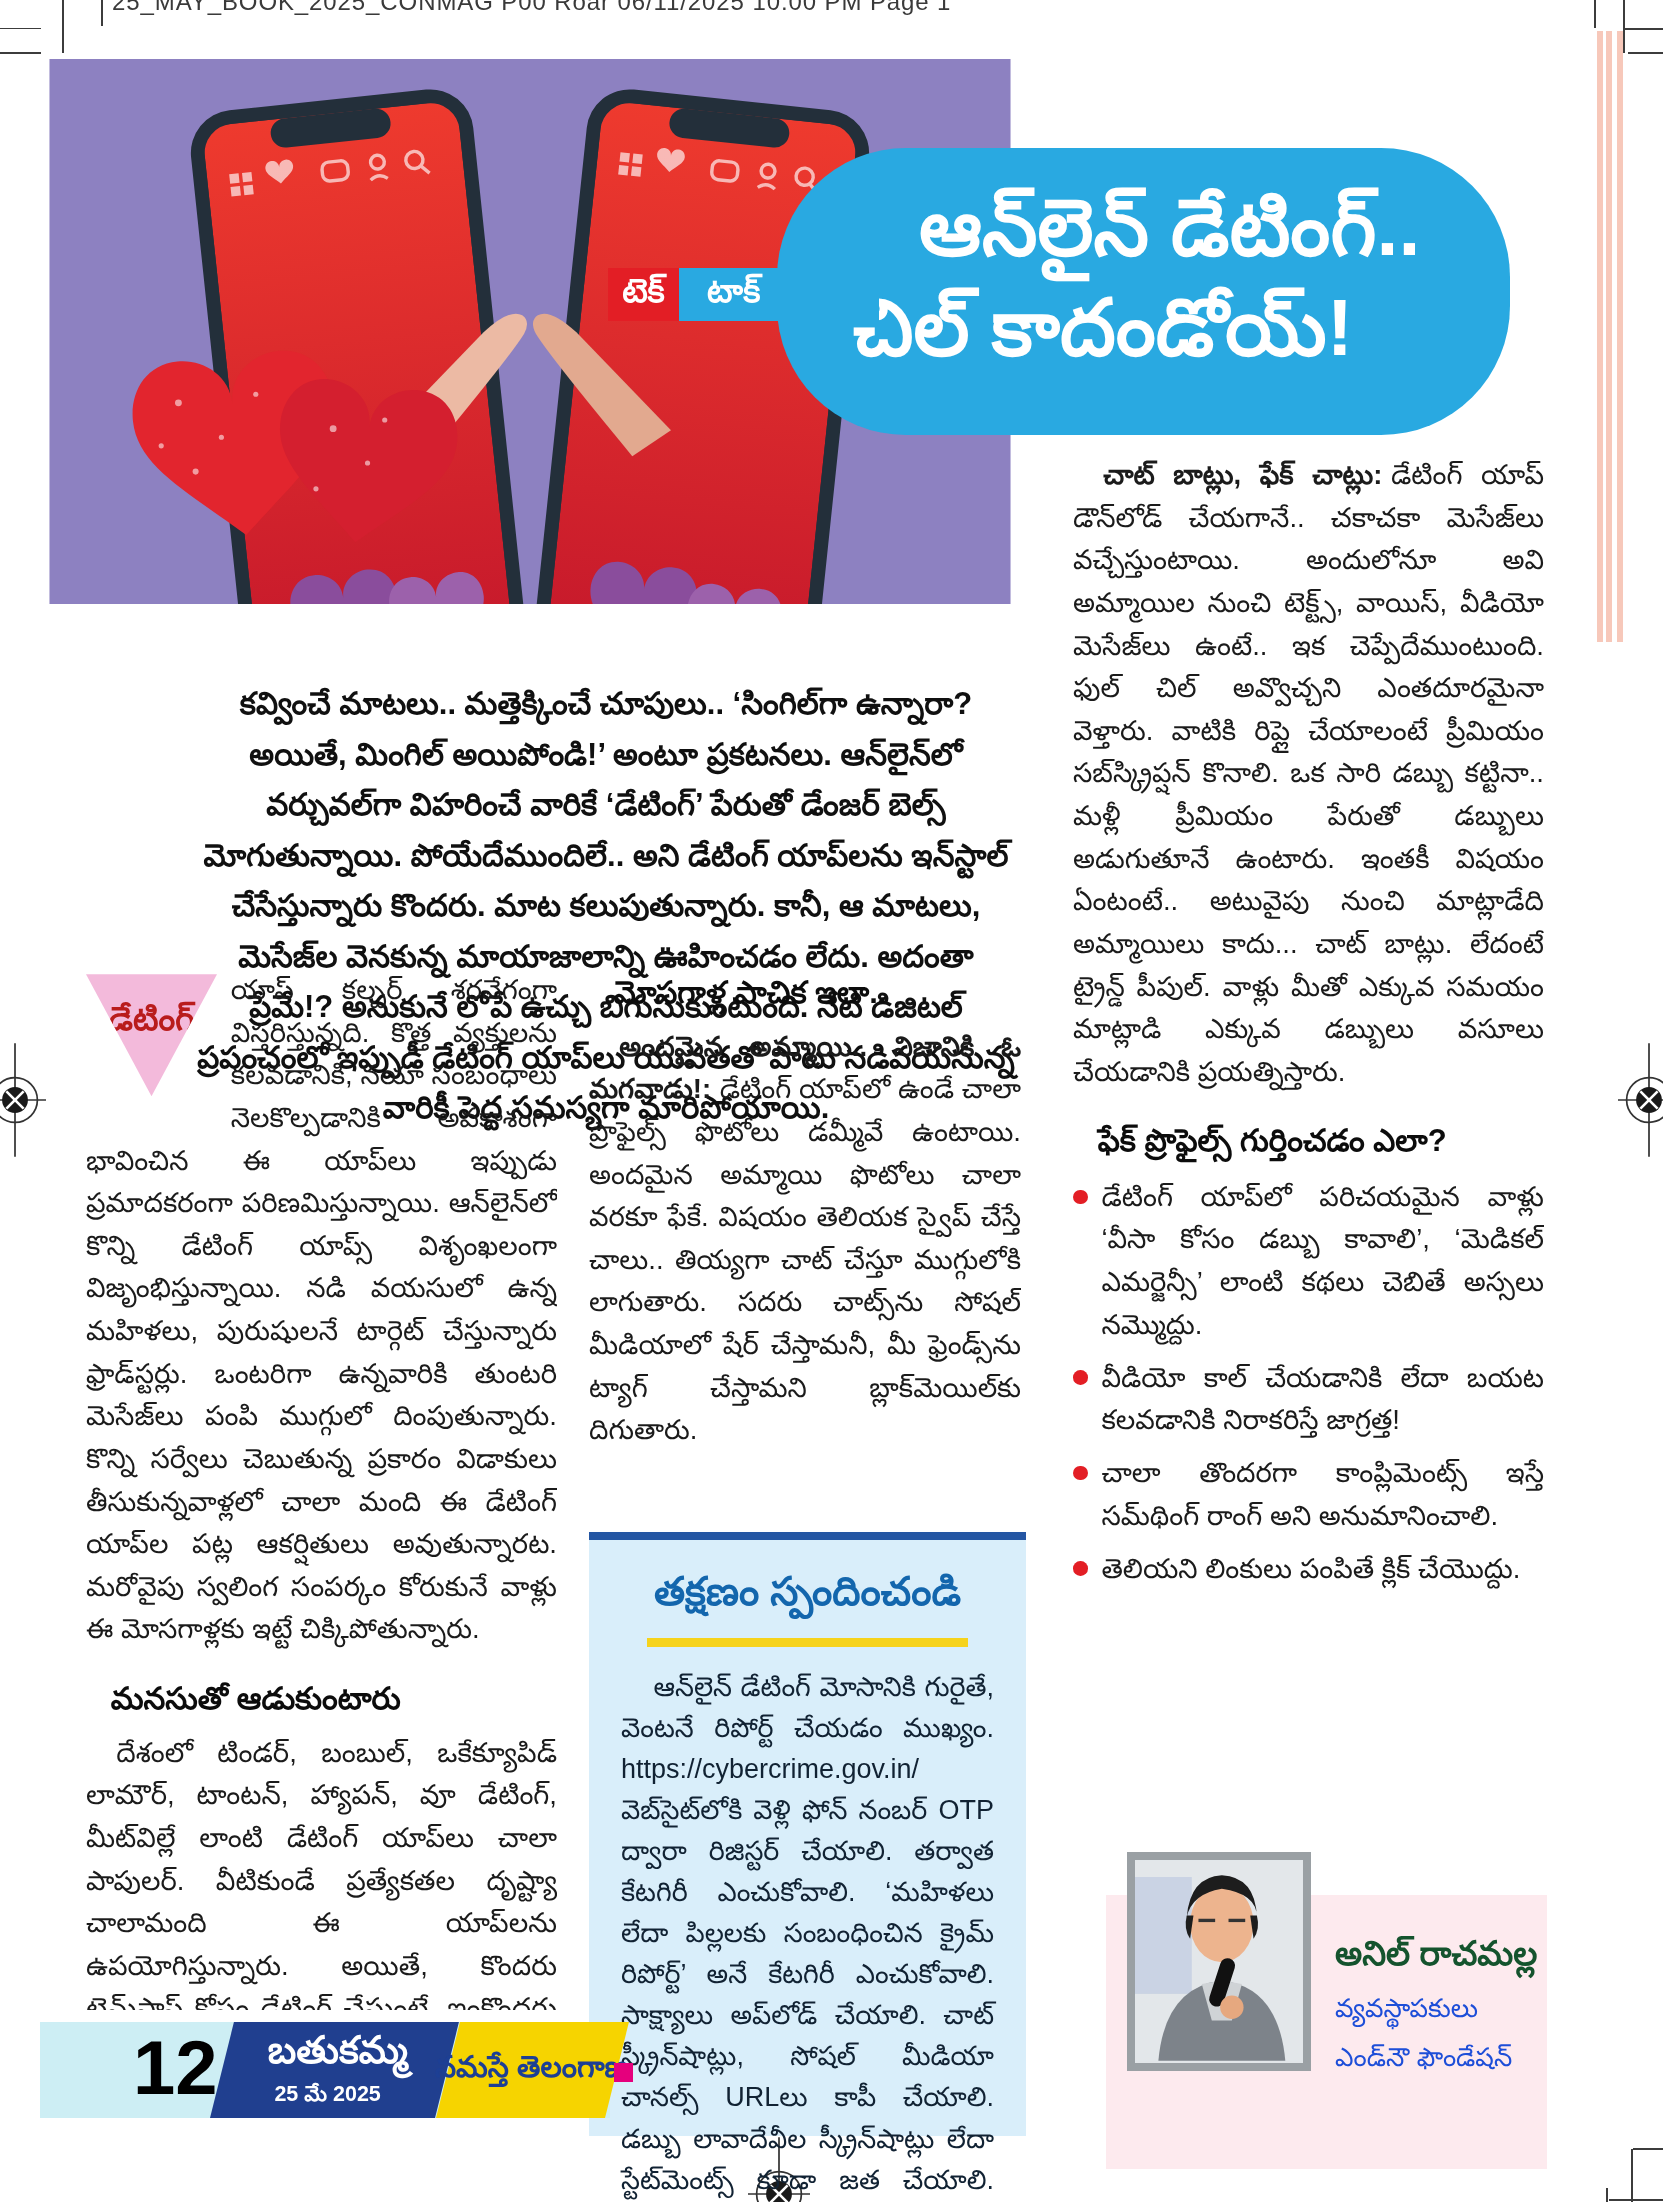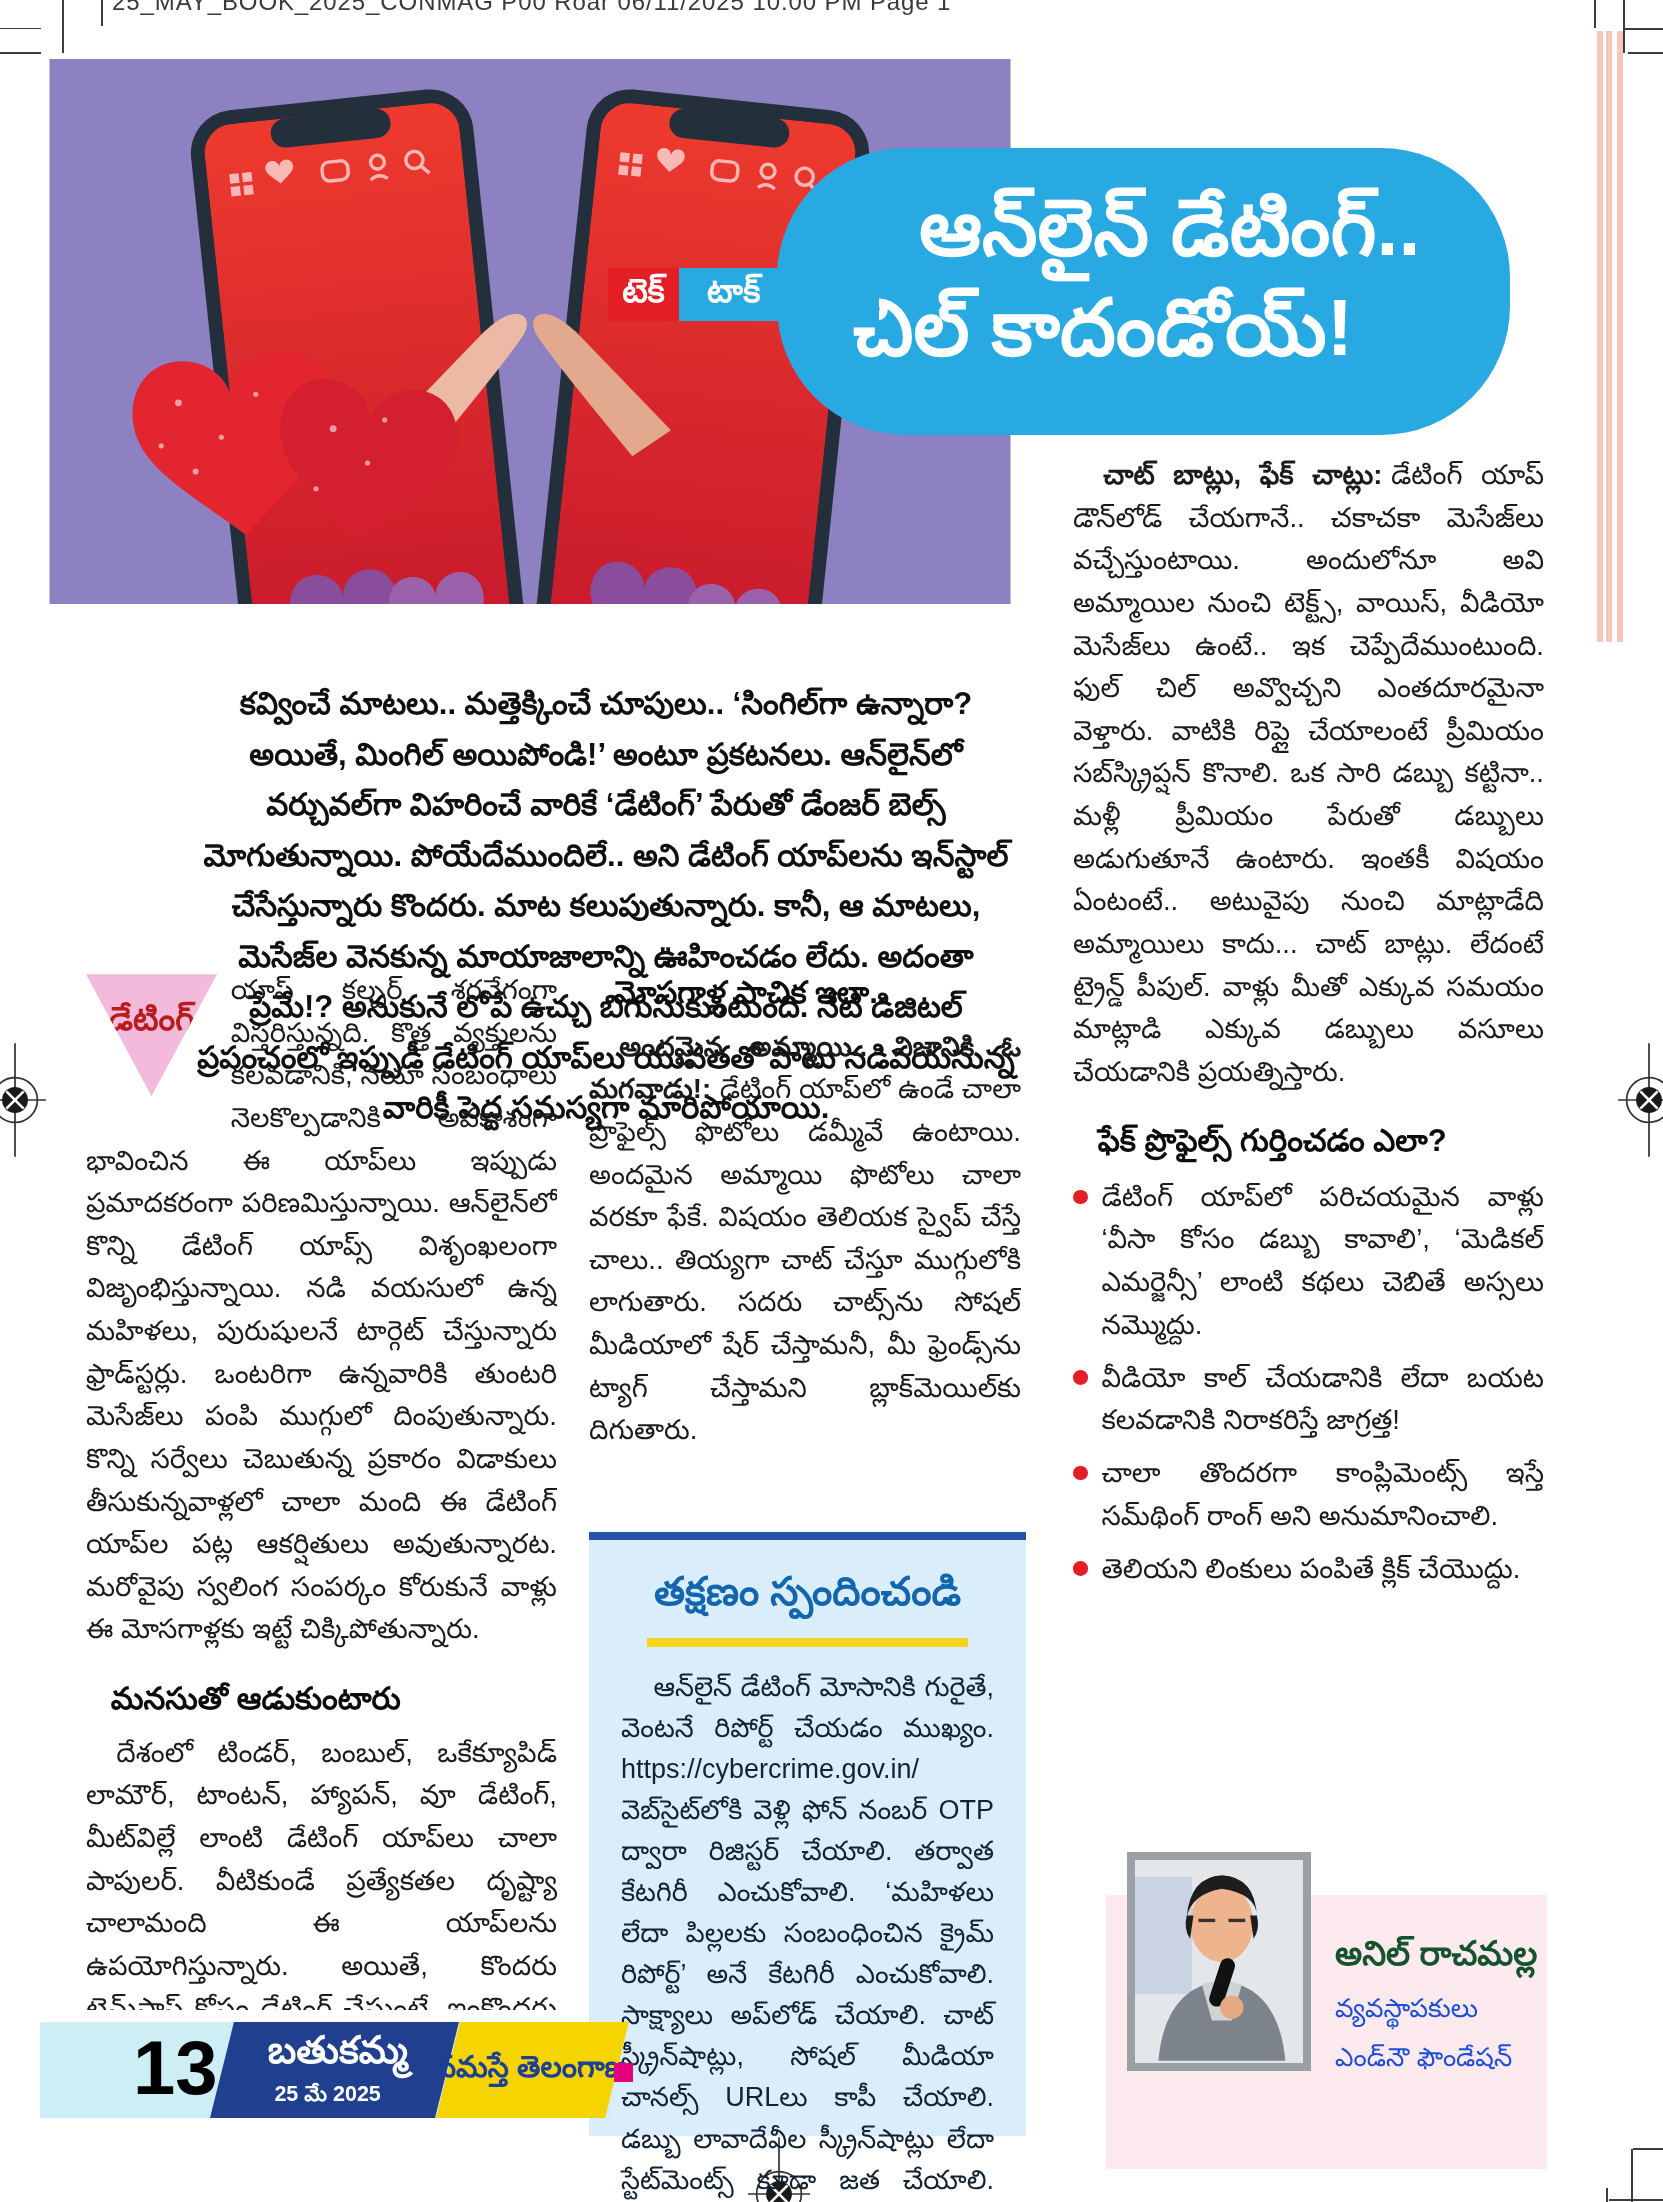--- a/index.html
+++ b/index.html
@@ -278,21 +278,21 @@
       <circle cx="58" cy="88" r="7" fill="#e6a87f"></circle>
     </svg>
   </div>
   <div class="abs expert">
     <div class="name">అనిల్ రాచమల్ల</div>
     <div class="role">వ్యవస్థాపకులు</div>
     <div class="org">ఎండ్‌నౌ ఫౌండేషన్</div>
   </div>
 
   <div class="abs footer">
-    <div class="num">13</div>
+    <div class="num">12</div>
     <div class="skew ed">
       <div class="unskew t1">బతుకమ్మ</div>
       <div class="unskew t2">25 మే 2025</div>
     </div>
     <div class="skew yp">
       <div class="unskew t1">నమస్తే తెలంగాణ</div>
     </div>
   </div>
   <div class="abs sq"></div>
 

